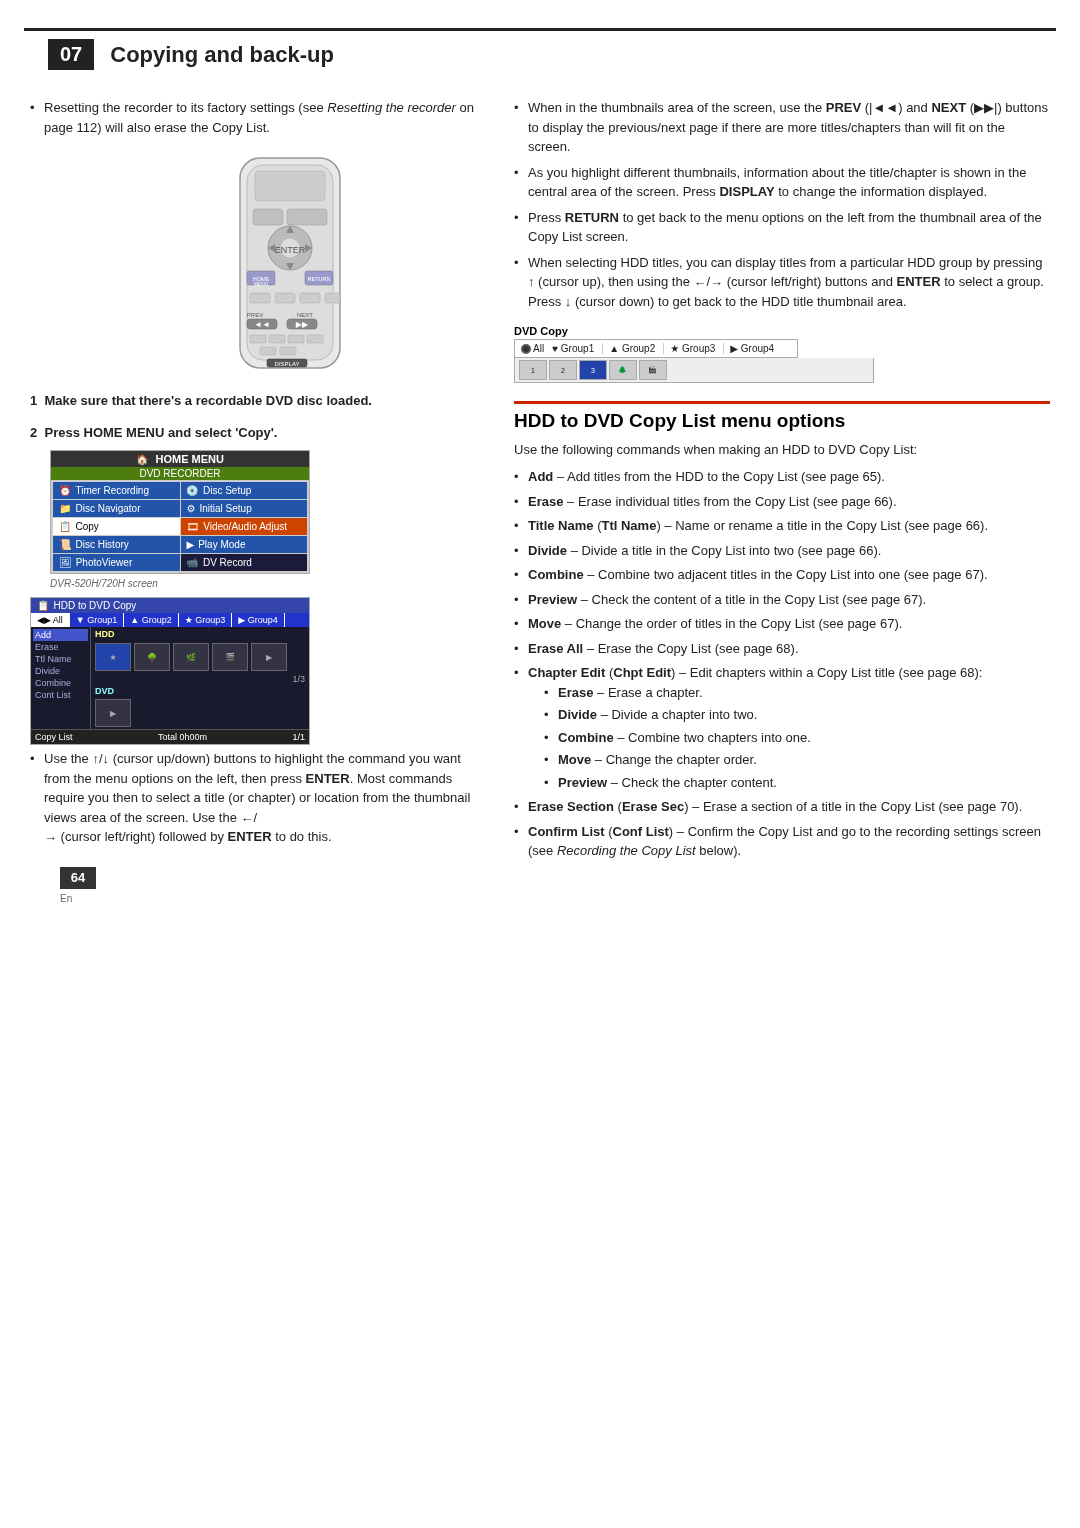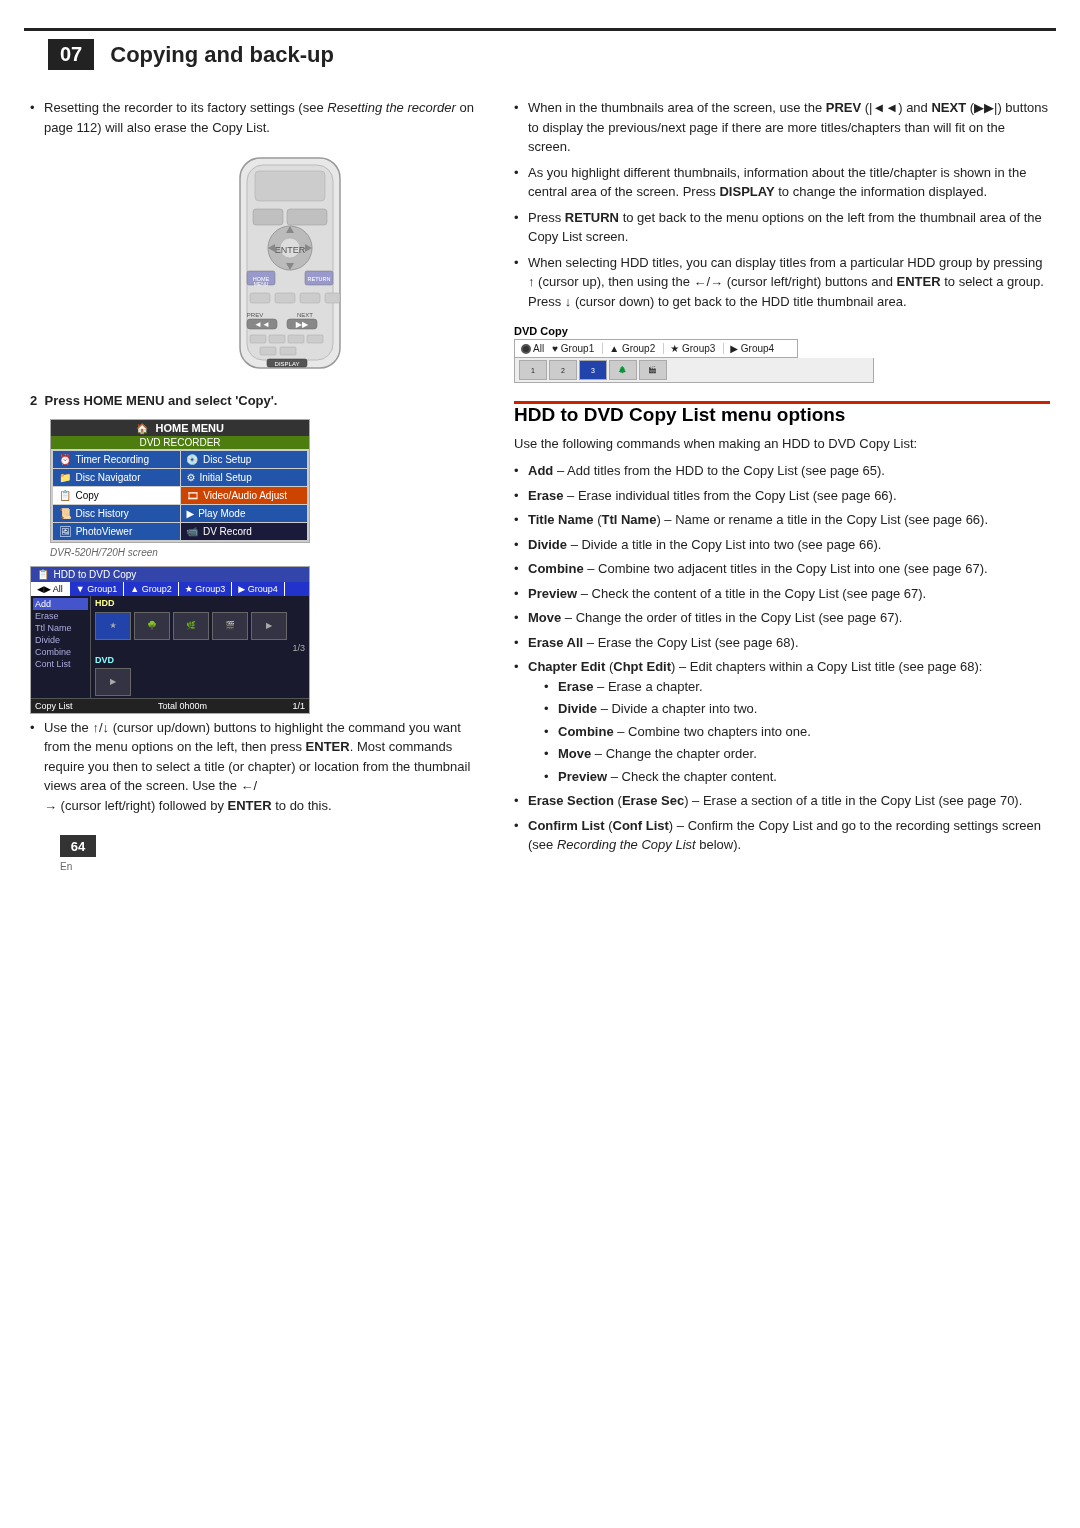--- a/index.html
+++ b/index.html
@@ -290,20 +290,21 @@
       background: #fff;
       padding: 3px 6px;
       gap: 8px;
       font-size: 10px;
       width: 284px;
     }
 
     
     .section-header {
       border-top: 3px solid #cc2200;
+      padding-top: 6px;
       margin: 18px 0 10px 0;
     }
     .section-header-title {
       font-size: 19px;
       font-weight: bold;
       color: #000;
     }
 
     
     .nested-bullets {
@@ -406,20 +407,23 @@
         <rect x="63" y="182" width="16" height="8" rx="1" fill="#ccc" stroke="#aaa" stroke-width="0.5"></rect>
         <rect x="82" y="182" width="16" height="8" rx="1" fill="#ccc" stroke="#aaa" stroke-width="0.5"></rect>
         <rect x="35" y="194" width="16" height="8" rx="1" fill="#ccc" stroke="#aaa" stroke-width="0.5"></rect>
         <rect x="55" y="194" width="16" height="8" rx="1" fill="#ccc" stroke="#aaa" stroke-width="0.5"></rect>
 
         <rect x="42" y="206" width="40" height="8" rx="2" fill="#555" stroke="#333" stroke-width="0.5"></rect>
         <text x="62" y="213" text-anchor="middle" font-size="6" fill="#fff">DISPLAY</text>
       </svg>
     </div>
 
+    <div class="step">
+      <strong><span>1</span>&nbsp;&nbsp;Make sure that there's a recordable DVD disc loaded.</strong>
+    </div>
 
     <div class="step">
       <strong><span>2</span>&nbsp;&nbsp;Press HOME MENU and select 'Copy'.</strong>
     </div>
 
     <div class="home-menu-box">
       <div class="home-menu-title">
         <span style="font-size:10px; margin-right:4px;">🏠</span>
         <span>HOME MENU</span>
       </div>

